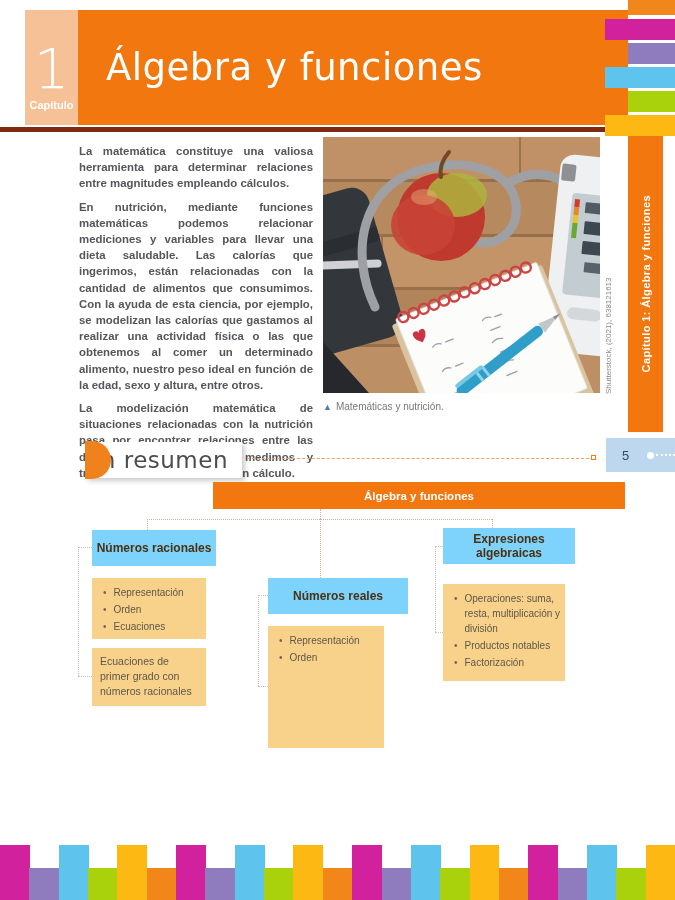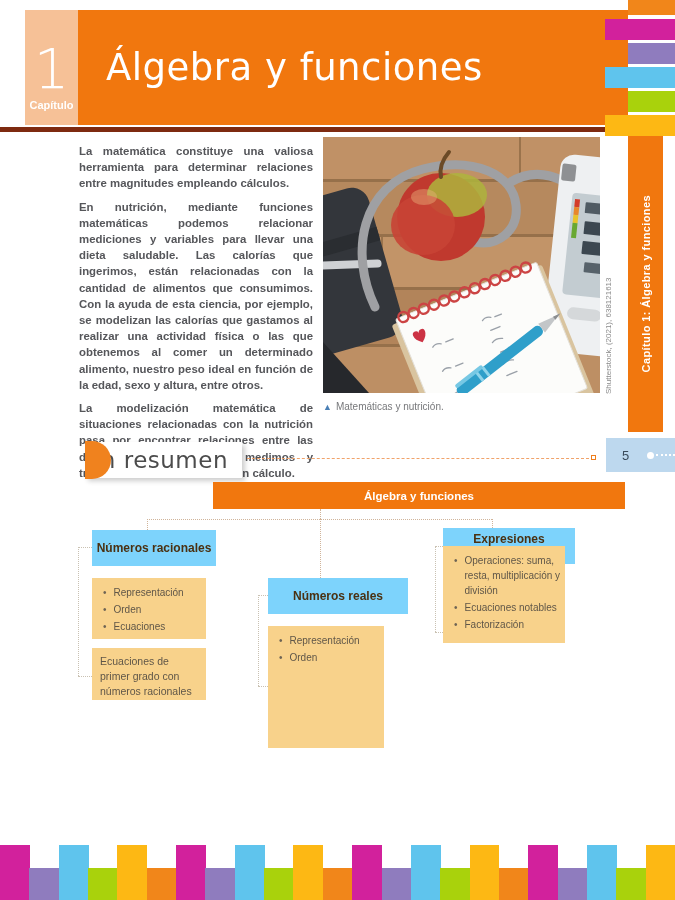--- a/index.html
+++ b/index.html
@@ -301,42 +301,42 @@
           <span>Representación</span>
         </li>
       <li>
           <span>Orden</span>
         </li>
       <li>
           <span>Ecuaciones</span>
         </li>
     </ul>
   </div>
-  <div class="map-note" style="left:92px; top:648px; width:114px; height:52px;">Ecuaciones de primer grado con números racionales</div>
+  <div class="map-note" style="left:92px; top:648px; width:114px; height:58px;">Ecuaciones de primer grado con números racionales</div>
 
   <div class="map-head" style="left:268px; top:578px; width:140px; height:36px;">Números reales</div>
   <div class="map-list" style="left:268px; top:626px; width:116px; height:122px;">
     <ul>
       <li>
           <span>Representación</span>
         </li>
       <li>
           <span>Orden</span>
         </li>
     </ul>
   </div>
 
   <div class="map-head" style="left:443px; top:528px; width:132px; height:36px;">Expresiones algebraicas</div>
-  <div class="map-list" style="left:443px; top:546px; width:122px; height:97px;">
+  <div class="map-list" style="left:443px; top:584px; width:122px; height:97px;">
     <ul>
       <li>
           <span>Operaciones: suma, resta, multiplicación y división</span>
         </li>
       <li>
-          <span>Ecuaciones notables</span>
+          <span>Productos notables</span>
         </li>
       <li>
           <span>Factorización</span>
         </li>
     </ul>
   </div>
 
   <div class="bottom-bar">
       <div style="left: 0px; width: 29.8478px; height: 55px; background: rgb(210, 33, 156);"></div>
       <div style="left: 29.3478px; width: 29.8478px; height: 32px; background: rgb(143, 124, 190);"></div>

